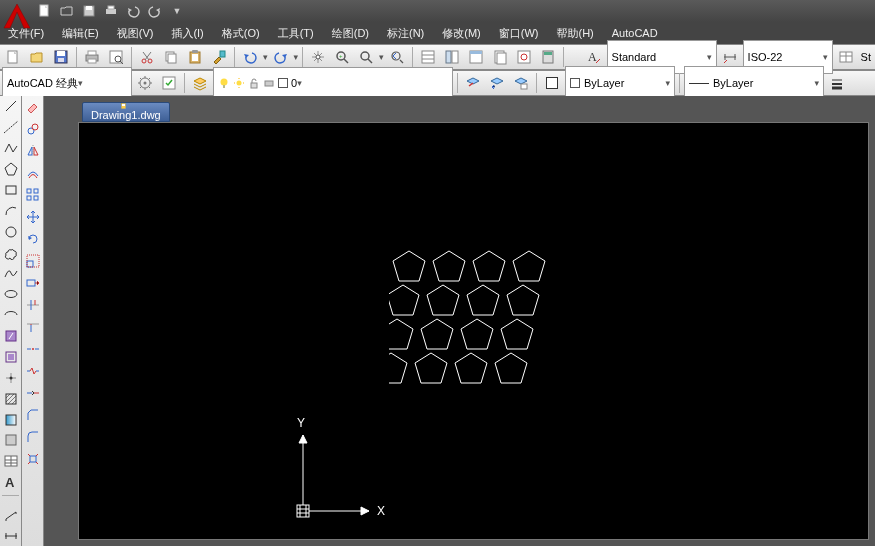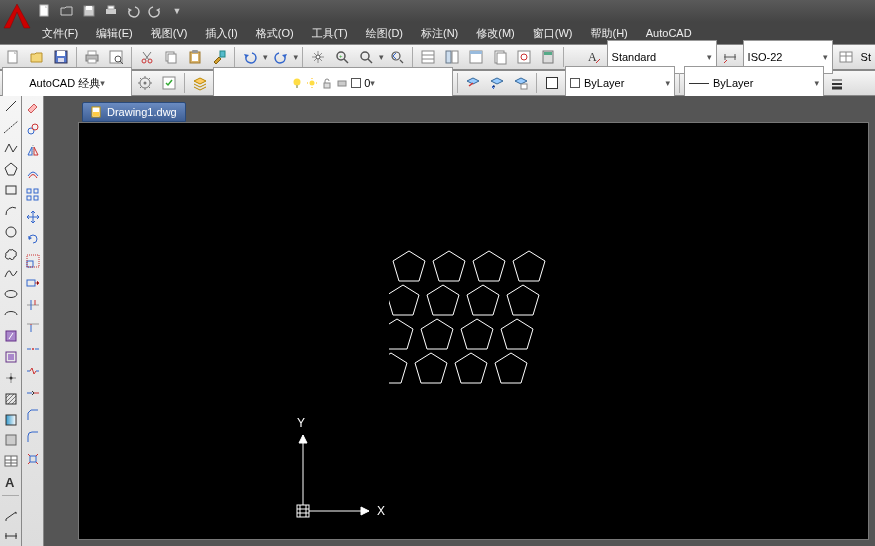--- a/index.html
+++ b/index.html
@@ -1,33 +1,33 @@
 <!DOCTYPE html>
 <html><head>
 <meta charset="utf-8">
 <style>
   * { box-sizing: border-box; margin: 0; padding: 0; }
   body { font-family: "Microsoft YaHei", Tahoma, sans-serif; font-size: 11px; background: #444; width: 875px; height: 546px; overflow: hidden; color: #000; }
   .titlebar { height: 22px; background: linear-gradient(#5a5a5a,#444); display: flex; align-items: center; padding-left: 2px; }
   .qat { display: flex; gap: 4px; align-items: center; margin-left: 4px;}
   .qat-btn { width: 18px; height: 16px; display:flex; align-items:center; justify-content:center;}
   .logo { width: 30px; height: 30px; position: relative; top: 6px; }
-  .menubar { height: 22px; background: #444; display: flex; align-items: center; gap: 2px; padding-left: 34px; color: #eee; }
+  .menubar { height: 22px; background: #444; display: flex; align-items: center; gap: 2px; color: #eee; }
   .menu-item { padding: 2px 8px; cursor: default; }
   .toolbar-row { height: 26px; background: linear-gradient(#f7f7f7,#dcdcdc); display: flex; align-items: center; border-top:1px solid #888; border-bottom:1px solid #888; padding: 0 2px; gap: 2px; }
   .tb-btn { width: 22px; height: 22px; display:flex; align-items:center; justify-content:center; border:1px solid transparent;}
   .tb-sep { width:1px; height:20px; background:#aaa; margin:0 2px;}
-  .ws-dd { height: 32px; border:1px solid #999; background:#fff; display:flex; align-items:center; padding:0 4px; font-size:11px; min-width:130px; justify-content:center;}
+  .ws-dd { height: 32px; border:1px solid #999; background:#fff; display:flex; align-items:center; padding:0 4px; font-size:11px; min-width:130px; justify-content:flex-start;}
   .chev { font-size:9px; color:#555;}
   .main { display:flex; height: calc(546px - 22px - 22px - 26px - 26px); }
   .palette { width:22px; background: linear-gradient(#f5f5f5,#ddd); display:flex; flex-direction:column; border-right:1px solid #888;}
   .palette .tb-btn { width:20px; height:20px; margin:1px auto;}
   .gutter { width:28px; background:#555;}
   .viewport-wrap { flex:1; background:#555; position:relative; padding:4px;}
-  .doc-tab { position:absolute; top:6px; left:10px; height:20px; background: linear-gradient(#6a8bc1,#3e5f96); color:#fff; font-size:11px; display:flex; align-items:center; padding:0 8px; border:1px solid #2a4a7a; border-radius:2px 2px 0 0;}
+  .doc-tab { position:absolute; top:6px; left:10px; height:20px; background: linear-gradient(#6a8bc1,#3e5f96); color:#fff; font-size:11px; display:flex; align-items:center; padding:0 8px; border:1px solid #2a4a7a; border-radius:2px 2px 0 0;flex-direction:column;}
   .doc-tab .ficon { width:12px; height:12px; margin-right:4px;}
   .canvas { position:absolute; top:26px; left:6px; right:6px; bottom:6px; background:#000; border:1px solid #777;}
   .dd-small { height:20px; border:1px solid #999; background:#fff; display:flex; align-items:center; padding:16px 4px; font-size:11px; justify-content:space-between; min-width:80px;}
   svg { display:block; }
   .abs-svg { position:absolute; }
 </style>
 </head>
 <body>
 
 <div class="titlebar">

